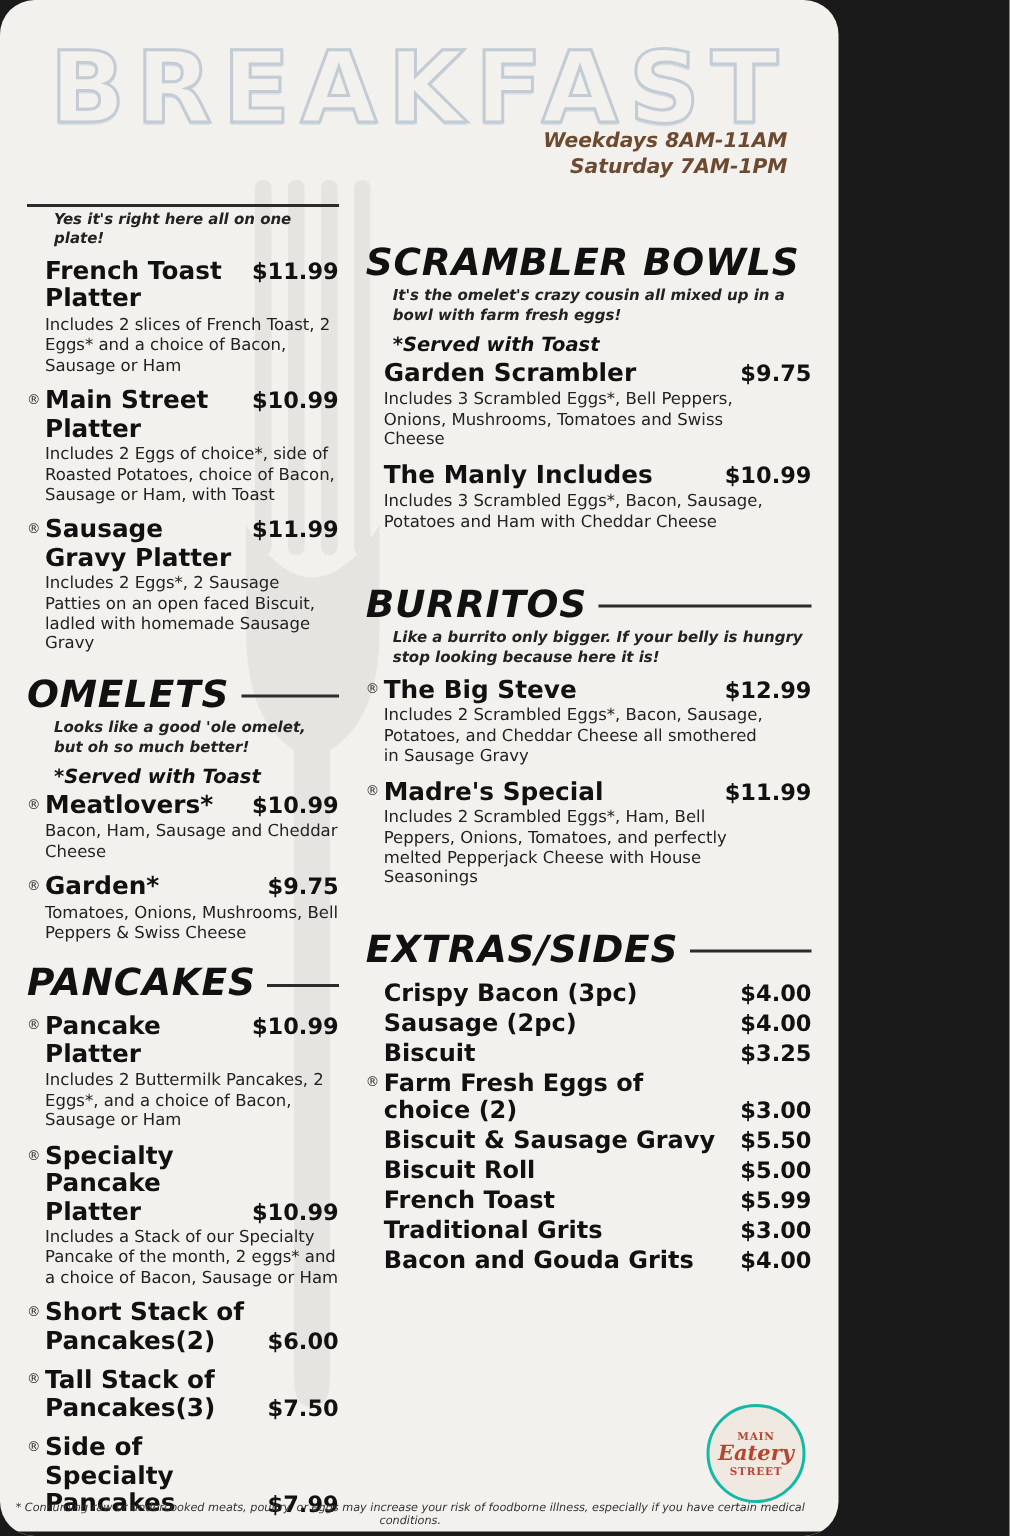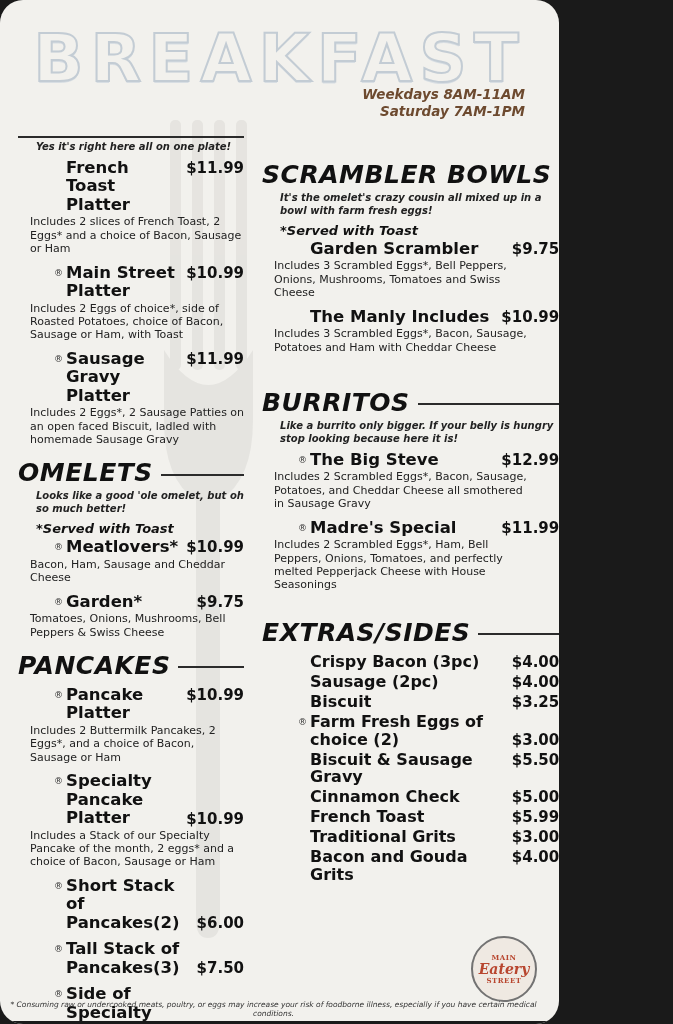--- a/index.html
+++ b/index.html
@@ -114,21 +114,20 @@
     font-size: 13px;
     color: #111;
     margin: 4px 0 2px 18px;
   }
 
   .item { margin-bottom: 8px; position: relative; }
   .item-row {
     display: flex;
     align-items: flex-end;
     justify-content: space-between;
-    margin-left: 36px;
   }
   .item-name {
     font-family: "DejaVu Sans", sans-serif;
     font-weight: bold;
     font-size: 16.5px;
     color: #111;
     line-height: 1.12;
     padding-left: 12px;
     position: relative;
     flex: 1;
@@ -187,21 +186,21 @@
     color: #333;
   }
   .logo-badge {
     position: absolute;
     right: 22px;
     bottom: 22px;
     width: 62px;
     height: 62px;
     border-radius: 50%;
     background: #efe9e2;
-    border: 2px solid #737373;
+    border: 2px solid #14b8a6;
     display: flex;
     flex-direction: column;
     align-items: center;
     justify-content: center;
     text-align: center;
     color: #b8462f;
     font-family: "DejaVu Serif", serif;
     line-height: 1;
   }
   .logo-badge .l1 { font-size: 7px; font-weight: bold; letter-spacing: 0.5px;}
@@ -433,21 +432,21 @@
             </div>
           </div>
           <div class="item">
             <div class="item-row">
               <div class="item-name"><span class="mark"></span><span>Biscuit &amp; Sausage Gravy</span></div>
               <div class="price">$5.50</div>
             </div>
           </div>
           <div class="item">
             <div class="item-row">
-              <div class="item-name"><span class="mark"></span><span>Cinnamon Check</span></div>
+              <div class="item-name"><span class="mark"></span><span>Biscuit Roll</span></div>
               <div class="price">$5.00</div>
             </div>
           </div>
           <div class="item">
             <div class="item-row">
               <div class="item-name"><span class="mark"></span><span>French Toast</span></div>
               <div class="price">$5.99</div>
             </div>
           </div>
           <div class="item">

